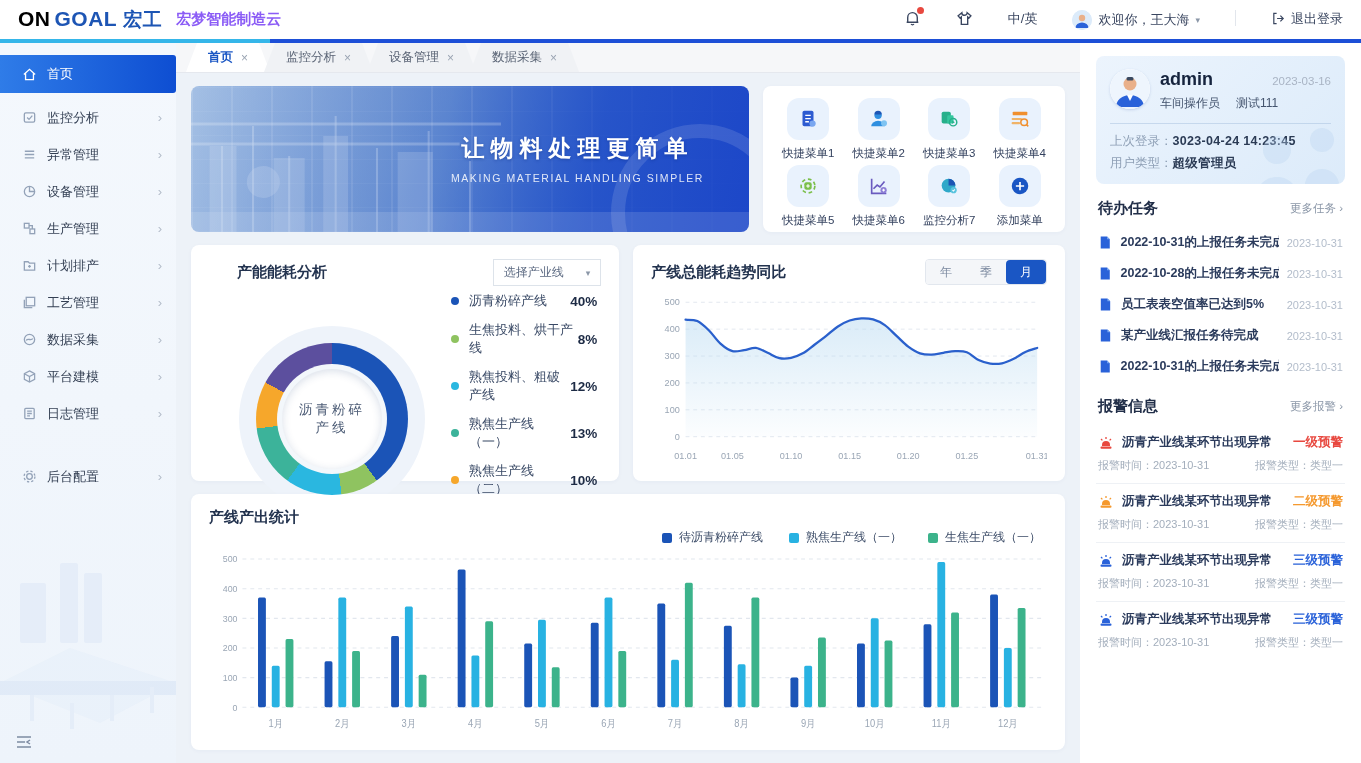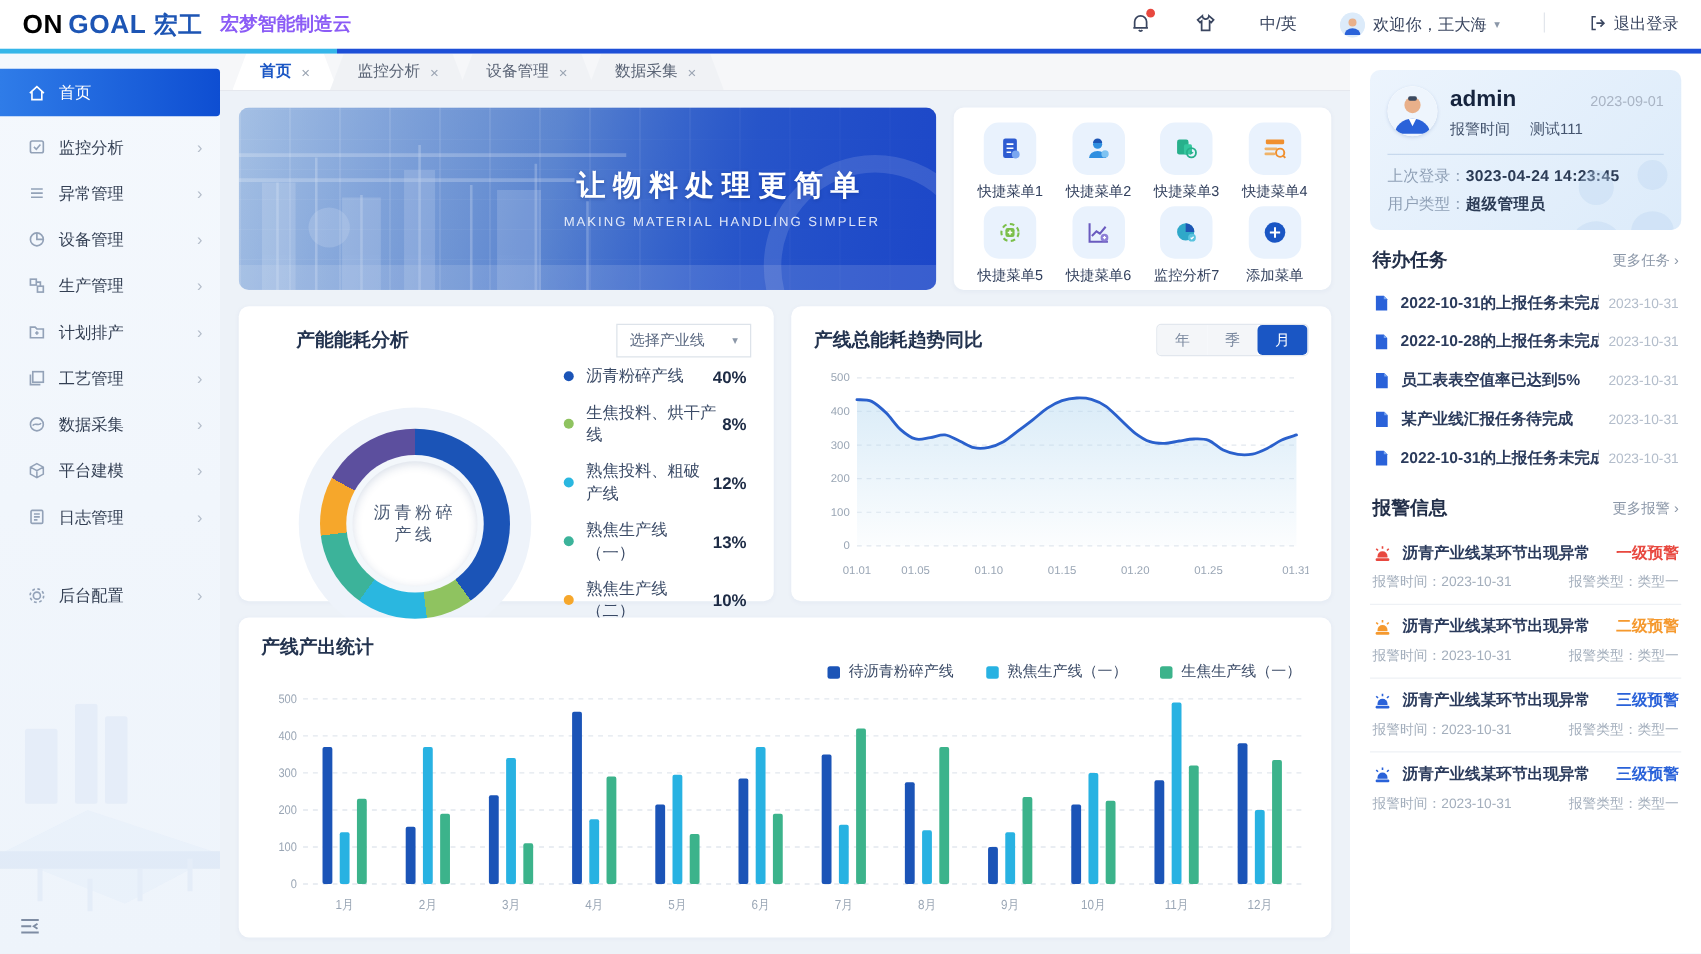--- a/index.html
+++ b/index.html
@@ -625,24 +625,24 @@
               <circle cx="20" cy="20" r="20" fill="#eef5fd"></circle>
               <circle cx="20" cy="15" r="6.5" fill="#e9b08a"></circle>
               <rect x="16.5" y="8" width="7" height="3.5" rx="1.5" fill="#3c4a60"></rect>
               <path d="M6 38 a14 12 0 0 1 28 0Z" fill="#2a62d9"></path>
               <path d="M17 26 h6 l-3 6Z" fill="#fff"></path>
             </svg>
         </span>
         <div style="flex:1; min-width:0;">
           <div class="p-name-row">
             <span class="p-name">admin</span>
-            <span class="p-date">2023-09-01</span>
+            <span class="p-date">2023-03-16</span>
           </div>
           <div class="p-tags">
-            <span>报警时间</span>
+            <span>车间操作员</span>
             <span>测试111</span>
           </div>
         </div>
       </div>
       <div class="p-div"></div>
       <div class="p-row"><span class="lb">上次登录：</span><span class="vl">3023-04-24  14:23:45</span></div>
       <div class="p-row"><span class="lb">用户类型：</span><span class="vl">超级管理员</span></div>
     </div>
 
     <div class="sec-head">

